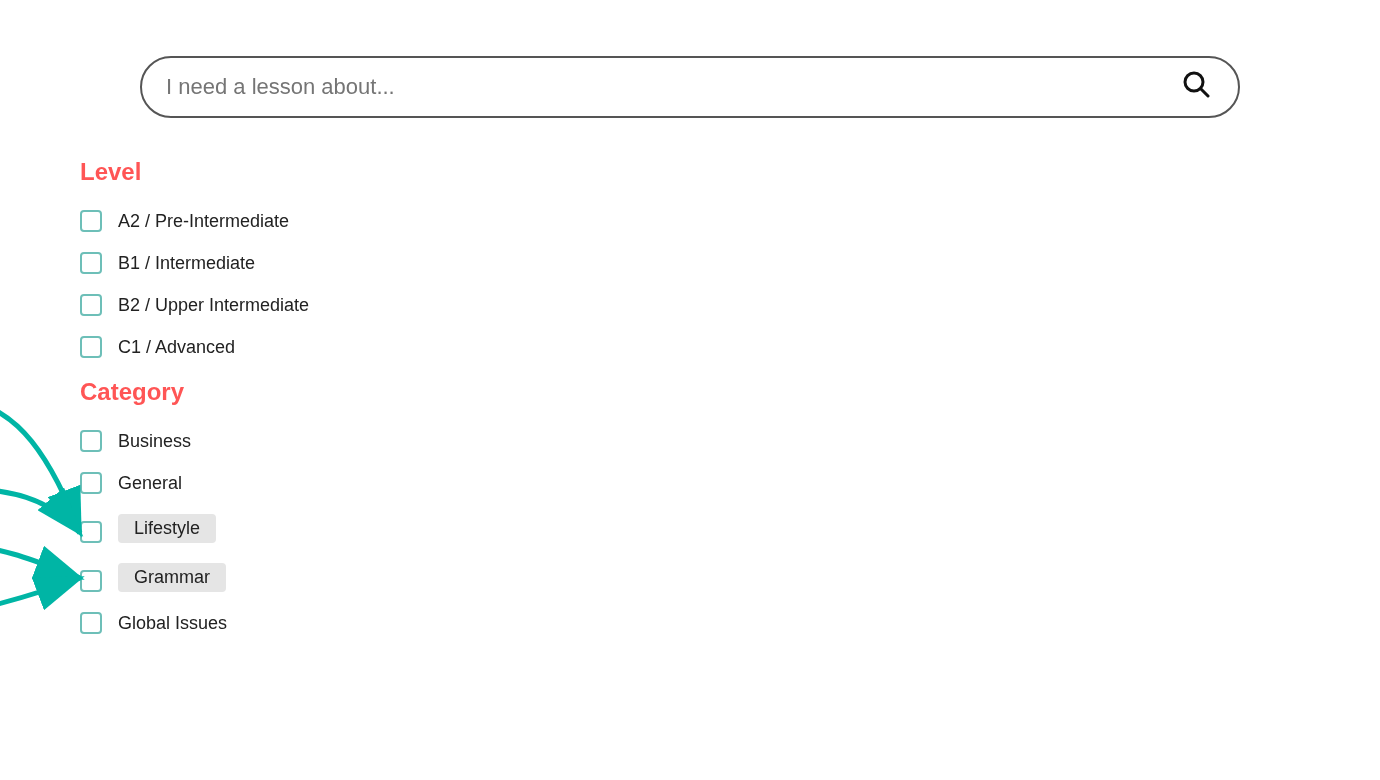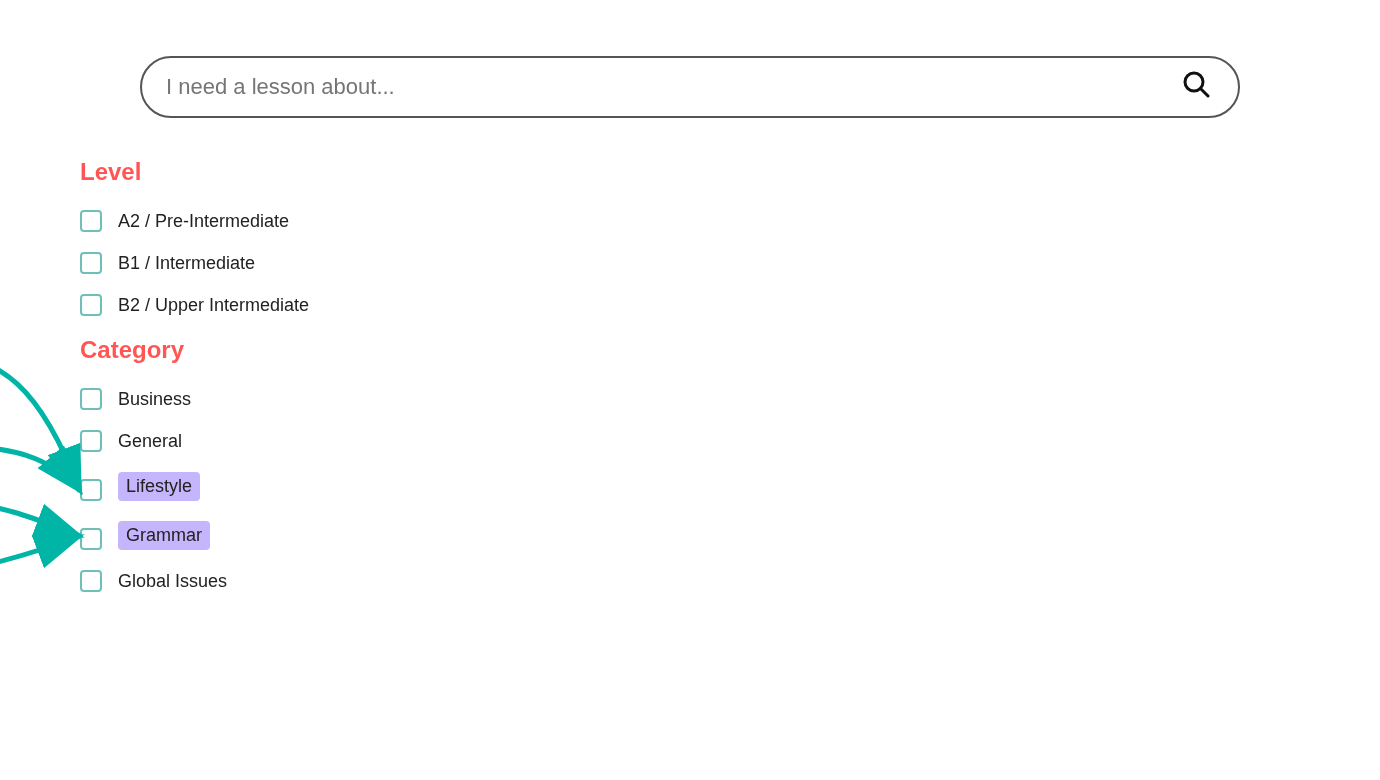--- a/index.html
+++ b/index.html
@@ -85,22 +85,22 @@
       -webkit-appearance: none;
       cursor: pointer;
       flex-shrink: 0;
       background: #fff;
     }
     .filter-item input[type="checkbox"]:checked {
       background: #6dbfb8;
     }
 
     .highlight-bg {
-      background: #c4b5fd;
-      padding: 4px 8px;
+      background: #e5e5e5;
+      padding: 4px 16px;
       border-radius: 4px;
       display: inline-block;
     }
 
     
     .arrows-svg {
       position: absolute;
       top: -10px;
       left: -200px;
       pointer-events: none;
@@ -144,20 +144,24 @@
       <input type="checkbox" style="">
       <span>A2 / Pre-Intermediate</span>
     </label>
     <label class="filter-item">
       <input type="checkbox" style="">
       <span>B1 / Intermediate</span>
     </label>
     <label class="filter-item">
       <input type="checkbox" style="">
       <span>B2 / Upper Intermediate</span>
+    </label>
+    <label class="filter-item">
+      <input type="checkbox" style="">
+      <span>C1 / Advanced</span>
     </label>
   </div>
 
   <div class="filter-col-category">
 
     <svg class="arrows-svg" width="520" height="340" viewBox="0 0 520 340">
 
       <defs>
         <marker id="arrow1" markerWidth="10" markerHeight="7" refX="9" refY="3.5" orient="auto">
           <polygon points="0 0, 10 3.5, 0 7" fill="#00b5a5"></polygon>

